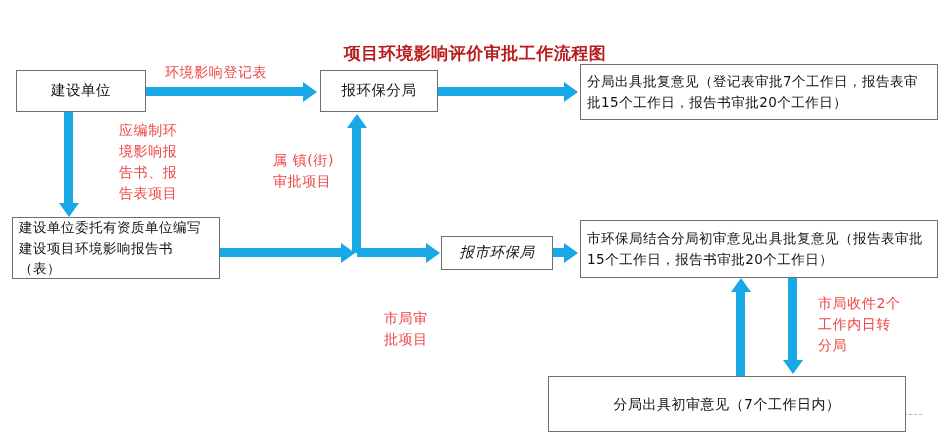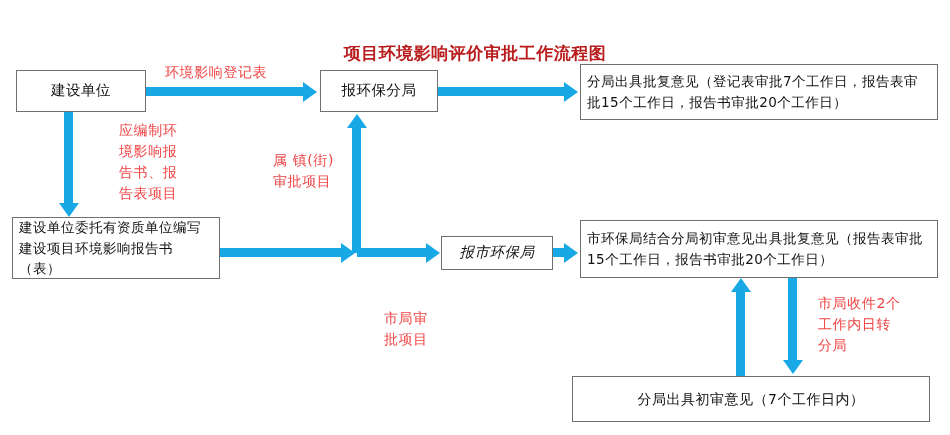--- a/index.html
+++ b/index.html
@@ -138,21 +138,21 @@
   </div>
 
   <div class="node wide" style="left:580px; top:64px; width:358px; height:56px; font-size:13.5px;">
     <span class="inner">分局出具批复意见（登记表审批7个工作日，报告表审批15个工作日，报告书审批20个工作日）</span>
   </div>
 
   <div class="node wide" style="left:580px; top:220px; width:358px; height:58px; font-size:13.5px;">
     <span class="inner">市环保局结合分局初审意见出具批复意见（报告表审批15个工作日，报告书审批20个工作日）</span>
   </div>
 
-  <div class="node" style="left:572px; top:376px; width:358px; height:46px; font-size:14px;justify-content:center;">
+  <div class="node" style="left:548px; top:376px; width:358px; height:56px; font-size:14px;justify-content:center;">
     <span class="inner">分局出具初审意见（7个工作日内）</span>
   </div>
 
   <div class="hline" style="left:146px; top:87px; width:160px;"></div>
   <div class="arrow right" style="left:303px; top:81.5px;"></div>
 
   <div class="hline" style="left:415px; top:87px; width:152px;"></div>
   <div class="arrow right" style="left:564px; top:81.5px;"></div>
 
   <div class="vline" style="left:64px; top:112px; width:9px; height:93px;"></div>

